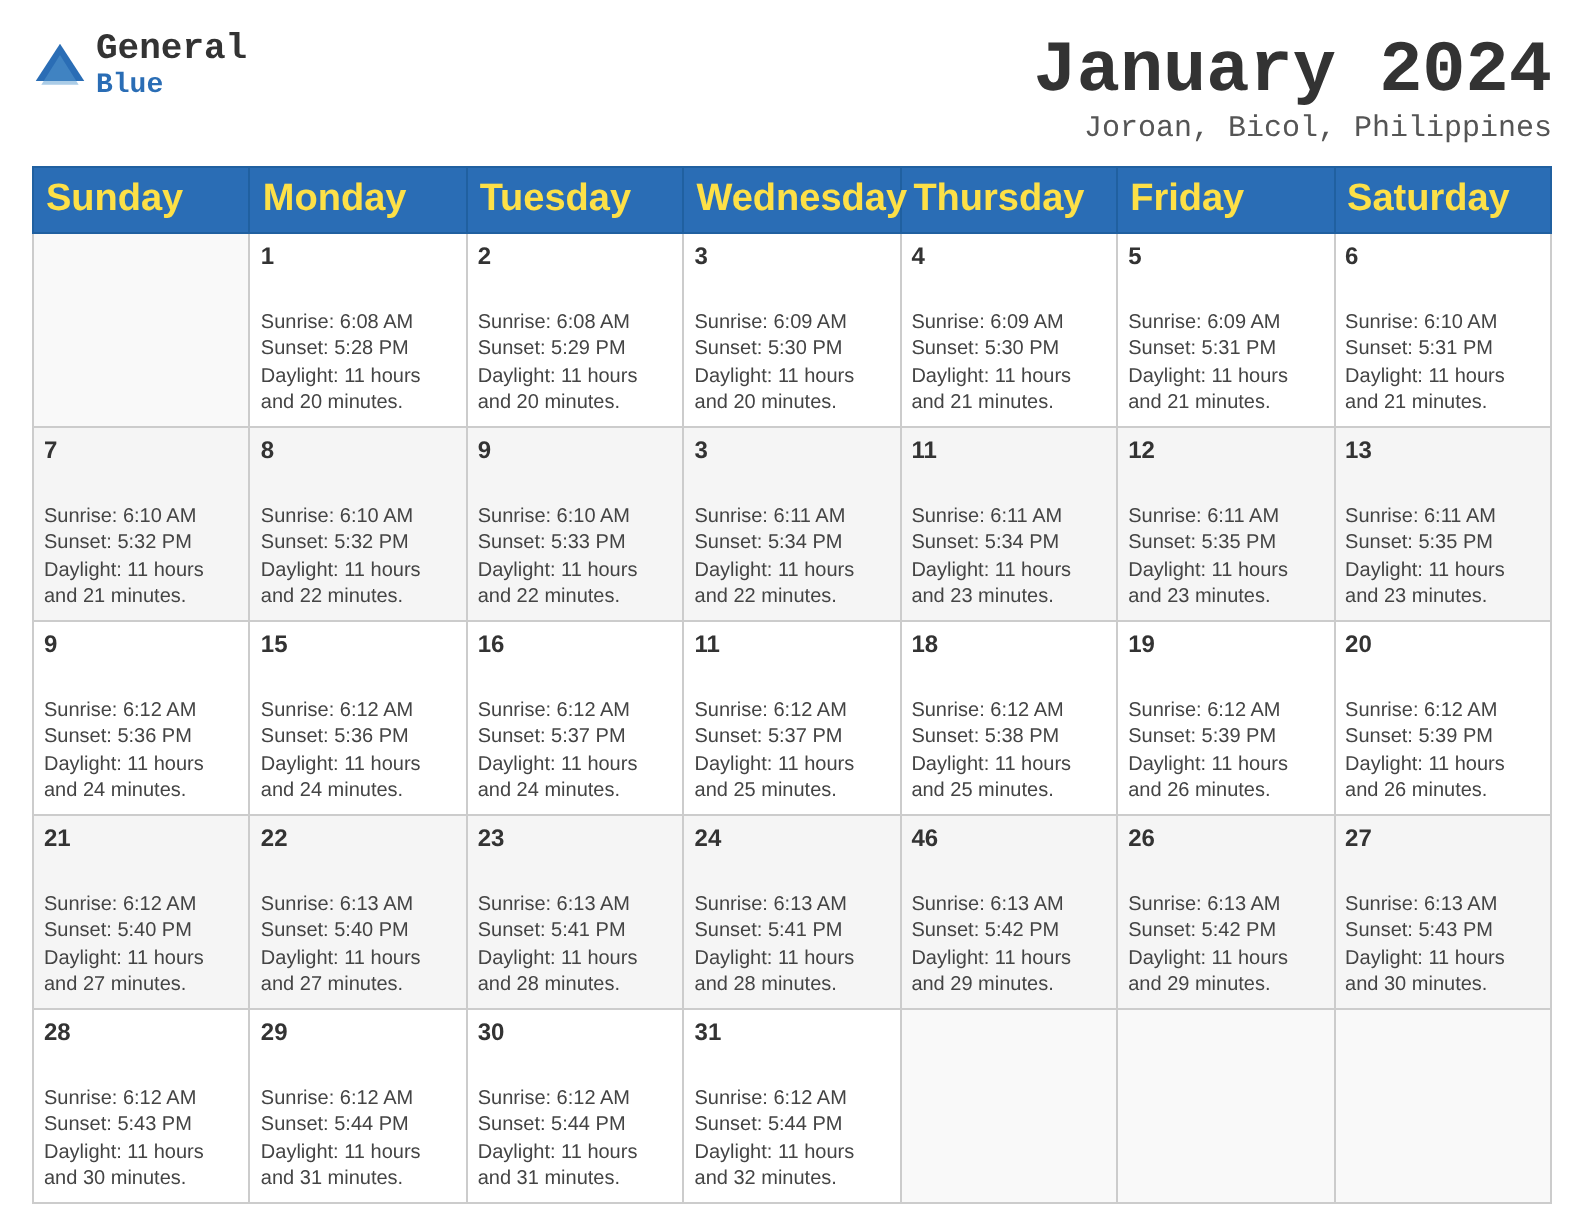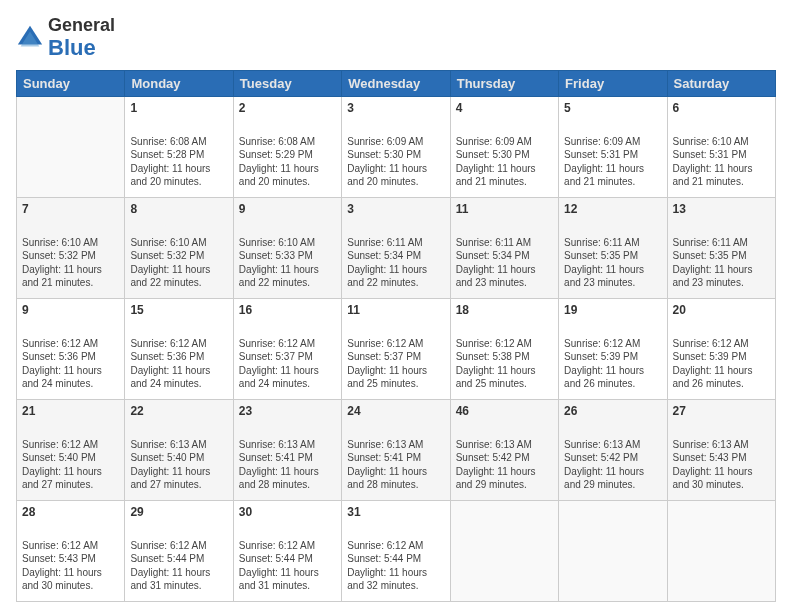--- a/index.html
+++ b/index.html
@@ -15,37 +15,38 @@
       height: 612px;
       padding: 16px 16px 10px 16px;
       display: flex;
       flex-direction: column;
     }
     .header {
       display: flex;
       justify-content: space-between;
       align-items: flex-start;
       margin-bottom: 10px;
+      font-family: Liberation Mono, monospace;
     }
     .logo {
       display: flex;
       align-items: center;
     }
     .logo-text {
       display: flex;
       flex-direction: column;
       line-height: 1.1;
     }
     .logo-general {
       font-size: 18px;
       font-weight: bold;
       color: #333;
     }
     .logo-blue {
-      font-size: 22px;
+      font-size: 14px;
       font-weight: bold;
       color: #2a6db5;
     }
     .logo-icon {
       width: 28px;
       height: 28px;
       margin-right: 4px;
     }
     .title-area {
       text-align: right;
@@ -62,24 +63,24 @@
     }
     .calendar {
       flex: 1;
       border: 1px solid #ccc;
       border-collapse: collapse;
       width: 100%;
       table-layout: fixed;
     }
     .calendar th {
       background-color: #2a6db5;
-      color: #e5e5e5;
+      color: #fde047;
       text-align: left;
       padding: 5px 6px;
-      font-size: 13px;
+      font-size: 19px;
       font-weight: bold;
       border: 1px solid #2060a0;
     }
     .calendar td {
       border: 1px solid #ccc;
       vertical-align: top;
       padding: 4px 5px;
       font-size: 10.5px;
       color: #333;
       background: #fff;
@@ -110,20 +111,24 @@
   <div class="header">
     <div class="logo">
       <svg class="logo-icon" viewBox="0 0 30 30" xmlns="http://www.w3.org/2000/svg">
         <polygon points="15,2 28,22 2,22" fill="#2a6db5"></polygon>
         <polygon points="15,8 25,24 5,24" fill="#5599d0" opacity="0.5"></polygon>
       </svg>
       <div class="logo-text">
         <span class="logo-general">General</span>
         <span class="logo-blue">Blue</span>
       </div>
+    </div>
+    <div class="title-area">
+      <div class="title-month">January 2024</div>
+      <div class="title-location">Joroan, Bicol, Philippines</div>
     </div>
   </div>
 
   <table class="calendar">
     <thead>
       <tr>
         <th>Sunday</th>
         <th>Monday</th>
         <th>Tuesday</th>
         <th>Wednesday</th>

